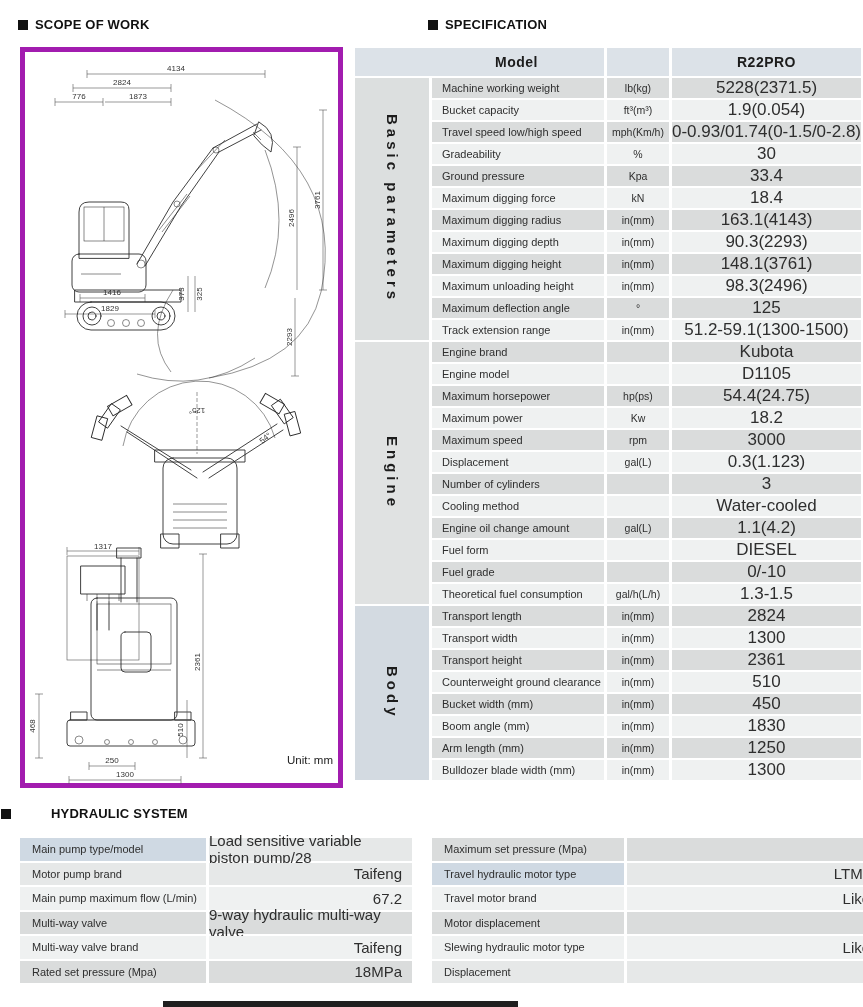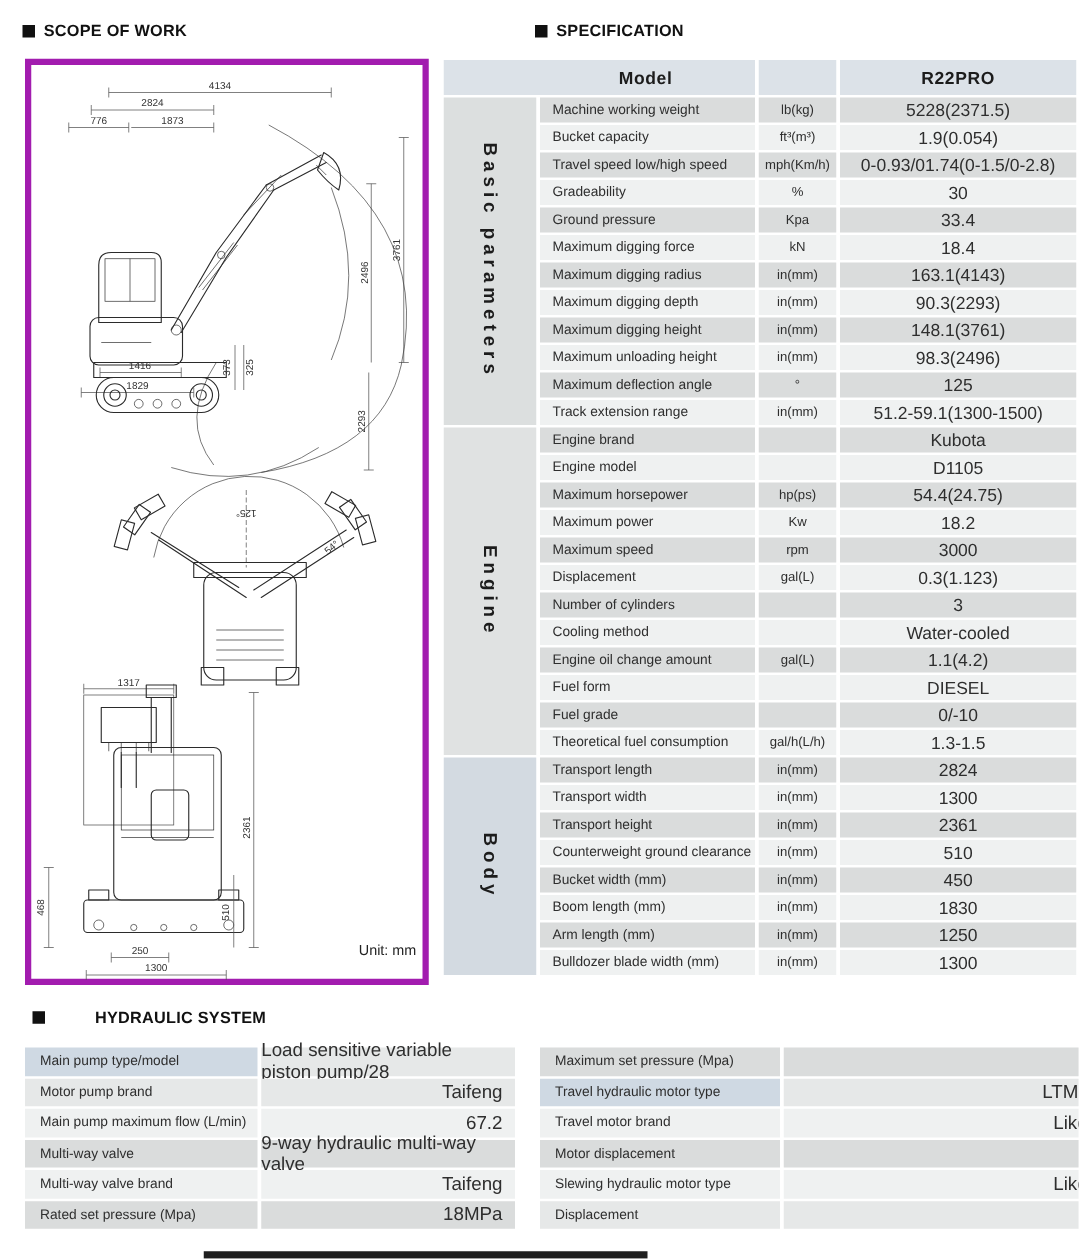--- a/index.html
+++ b/index.html
@@ -21,21 +21,21 @@
   
   .spec-table{position:absolute;left:355px;top:48px;width:506px;display:grid;
               grid-template-columns:74px 172px 62px 1fr;grid-template-rows:28px;
               grid-auto-rows:20px;gap:2px 3px;}
   .spec-table .hcell{background:#dce2e8;display:flex;align-items:center;justify-content:center;
                      font-weight:bold;font-size:14px;color:#1c1c1c;letter-spacing:.5px;}
   .h-model{grid-column:1/3;padding-left:74px;box-sizing:border-box;}
   .cell{display:flex;align-items:center;font-size:11px;box-sizing:border-box;}
   .cell.label{padding-left:10px;}
   .cell.unit{justify-content:center;font-size:10.5px;}
-  .cell.value{justify-content:center;font-size:14px;}
+  .cell.value{justify-content:center;font-size:17px;}
   .t-dark{background:#dadcdc;}
   .t-light{background:#eff1f1;}
   .t-mid{background:#e6e8e8;}
   .t-blue{background:#cfd9e3;}
   .sec-cell{display:flex;align-items:center;justify-content:center;
             writing-mode:vertical-rl;font-weight:bold;font-size:15px;color:#1c1c1c;
             letter-spacing:4px;}
   .sec-basic{background:#dcdfdf;}
   .sec-engine{background:#e0e2e2;}
   .sec-body{background:#d3dae1;}
@@ -303,32 +303,32 @@
       <div class="cell value t-light">1300</div>
       <div class="cell label t-dark">Transport height</div>
       <div class="cell unit t-dark">in(mm)</div>
       <div class="cell value t-dark">2361</div>
       <div class="cell label t-light">Counterweight ground clearance</div>
       <div class="cell unit t-light">in(mm)</div>
       <div class="cell value t-light">510</div>
       <div class="cell label t-dark">Bucket width (mm)</div>
       <div class="cell unit t-dark">in(mm)</div>
       <div class="cell value t-dark">450</div>
-      <div class="cell label t-light">Boom length (mm)</div>
+      <div class="cell label t-light">Boom angle (mm)</div>
       <div class="cell unit t-light">in(mm)</div>
       <div class="cell value t-light">1830</div>
       <div class="cell label t-dark">Arm length (mm)</div>
       <div class="cell unit t-dark">in(mm)</div>
       <div class="cell value t-dark">1250</div>
       <div class="cell label t-light">Bulldozer blade width (mm)</div>
       <div class="cell unit t-light">in(mm)</div>
       <div class="cell value t-light">1300</div>
     </div>
 
-  <div class="sec-heading" style="left:26px;top:806px;gap:40px;">
+  <div class="sec-heading" style="left:1px;top:806px;gap:40px;">
     <span class="sq"></span>
     <span>HYDRAULIC SYSTEM</span>
   </div>
 
   <div class="hyd-table hyd-left">
       <div class="cell label t-blue">Main pump type/model</div>
       <div class="cell value t-mid">Load sensitive variable piston pump/28</div>
       <div class="cell label t-mid">Motor pump brand</div>
       <div class="cell value t-mid">Taifeng</div>
       <div class="cell label t-light">Main pump maximum flow (L/min)</div>

